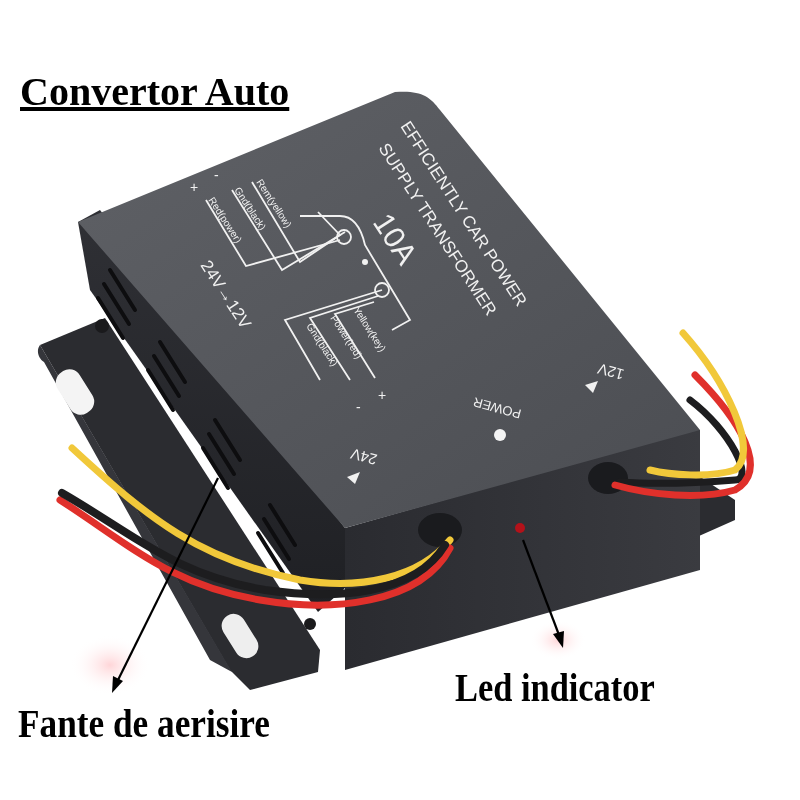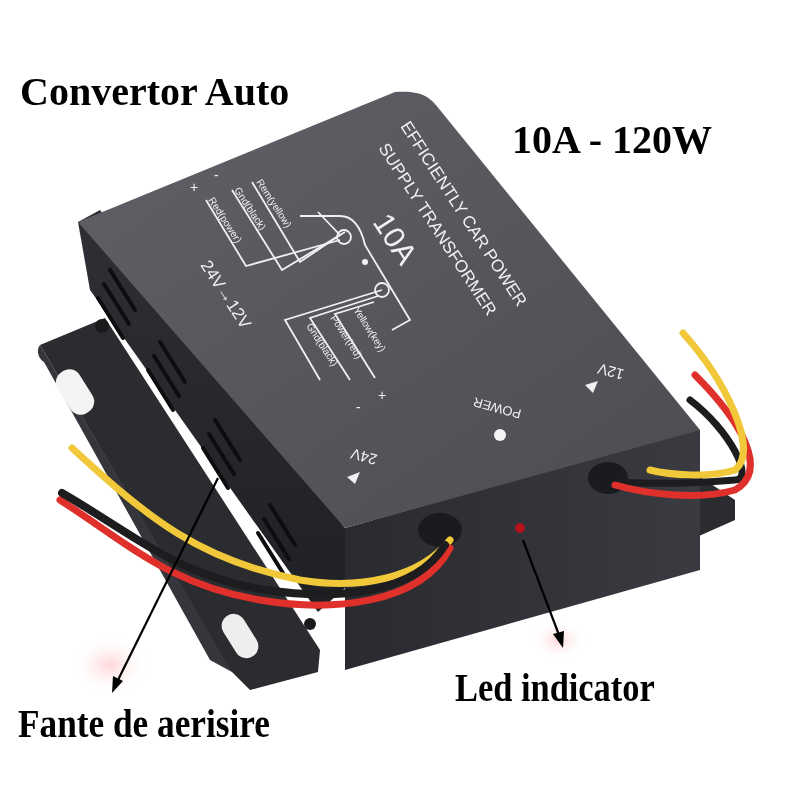--- a/index.html
+++ b/index.html
@@ -1,19 +1,19 @@
 <!DOCTYPE html>
 <html><head>
 <meta charset="utf-8">
 <style>
   html,body{margin:0;padding:0;background:#ffffff;}
   #stage{position:relative;width:800px;height:800px;overflow:hidden;background:#ffffff;font-family:"Liberation Serif","DejaVu Serif",serif;}
   svg#product{position:absolute;left:0;top:0;width:800px;height:800px;}
   .caption{position:absolute;font-family:"Liberation Serif","DejaVu Serif",serif;font-weight:bold;color:#000;white-space:nowrap;line-height:1;}
-  #title{left:20px;top:72px;font-size:40px;}
+  #title{left:20px;top:72px;font-size:40px;text-decoration:underline;}
   #spec1{left:512px;top:72px;font-size:40px;}
   #spec2{left:512px;top:120px;font-size:40px;}
   #vent-label{left:18px;top:703px;font-size:41px;transform:scaleX(0.86);transform-origin:left top;}
   #led-label{left:455px;top:668px;font-size:40px;transform:scaleX(0.86);transform-origin:left top;}
   .lid-text{font-family:"Liberation Sans","DejaVu Sans",sans-serif;fill:#f1f1f1;}
 </style>
 </head>
 <body>
 
 <div id="stage">
@@ -134,16 +134,15 @@
       <ellipse cx="110" cy="665" rx="40" ry="30" fill="url(#glow)"></ellipse>
       <ellipse cx="558" cy="640" rx="28" ry="20" fill="url(#glow)"></ellipse>
       <line x1="218" y1="478" x2="118" y2="680" stroke="#000" stroke-width="2.2"></line>
       <path d="M112,693 L113,676 L123,681 Z" fill="#000"></path>
       <line x1="523" y1="540" x2="559" y2="635" stroke="#000" stroke-width="2.2"></line>
       <path d="M563,648 L553,634 L564,631 Z" fill="#000"></path>
     </g>
   </svg>
 
   <div id="title" class="caption">Convertor Auto</div>
-  <div id="spec2" class="caption">10A - 120W</div>
   <div id="vent-label" class="caption">Fante de aerisire</div>
   <div id="led-label" class="caption">Led indicator</div>
 </div>
 
 </body></html>

